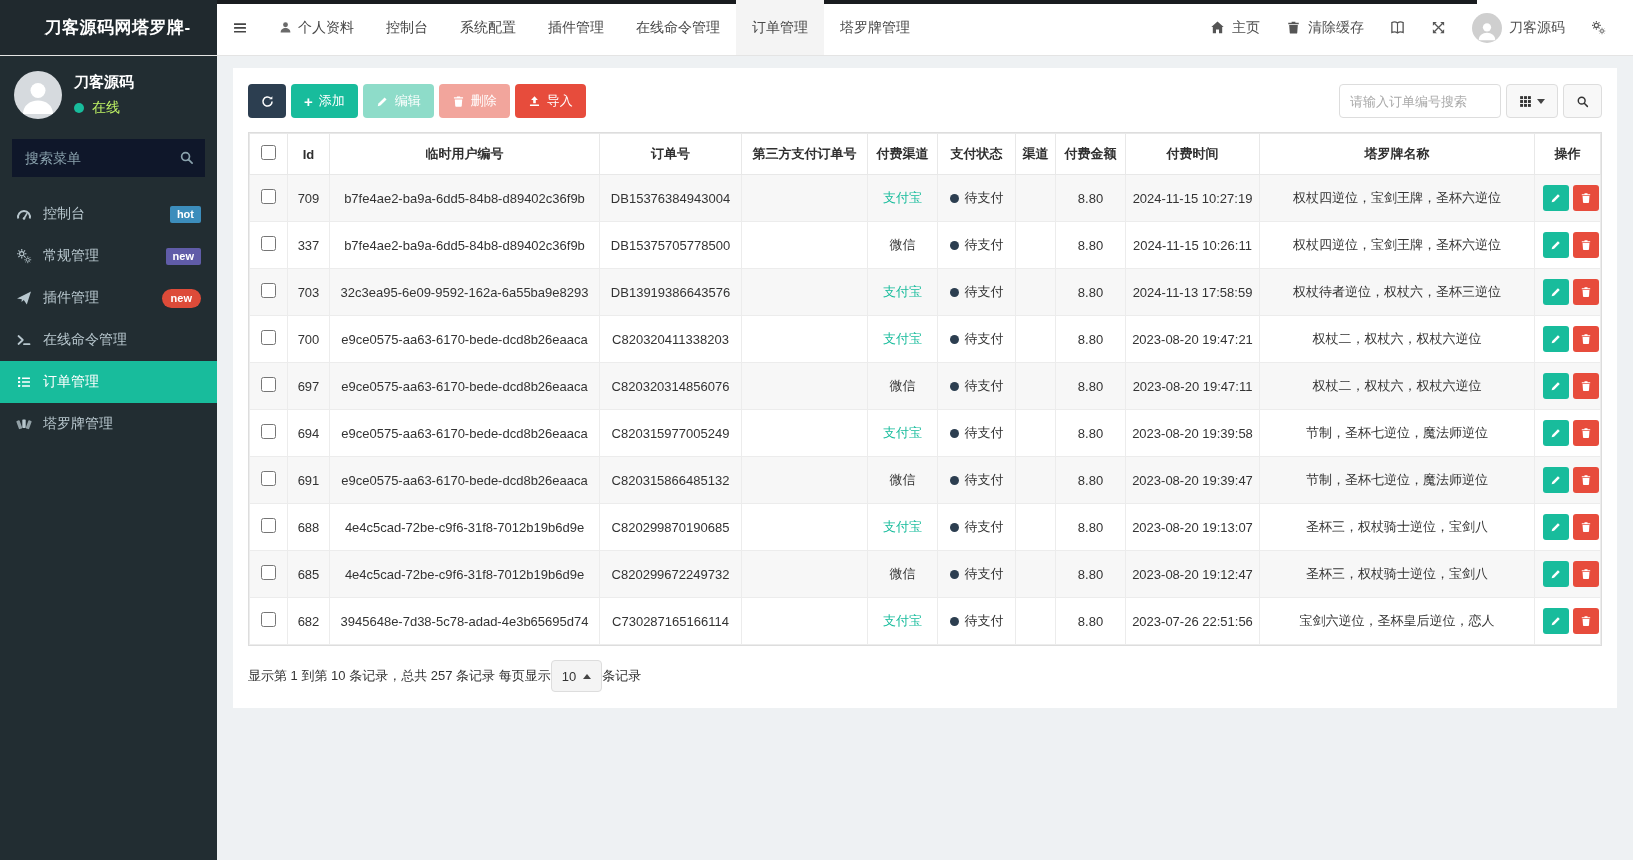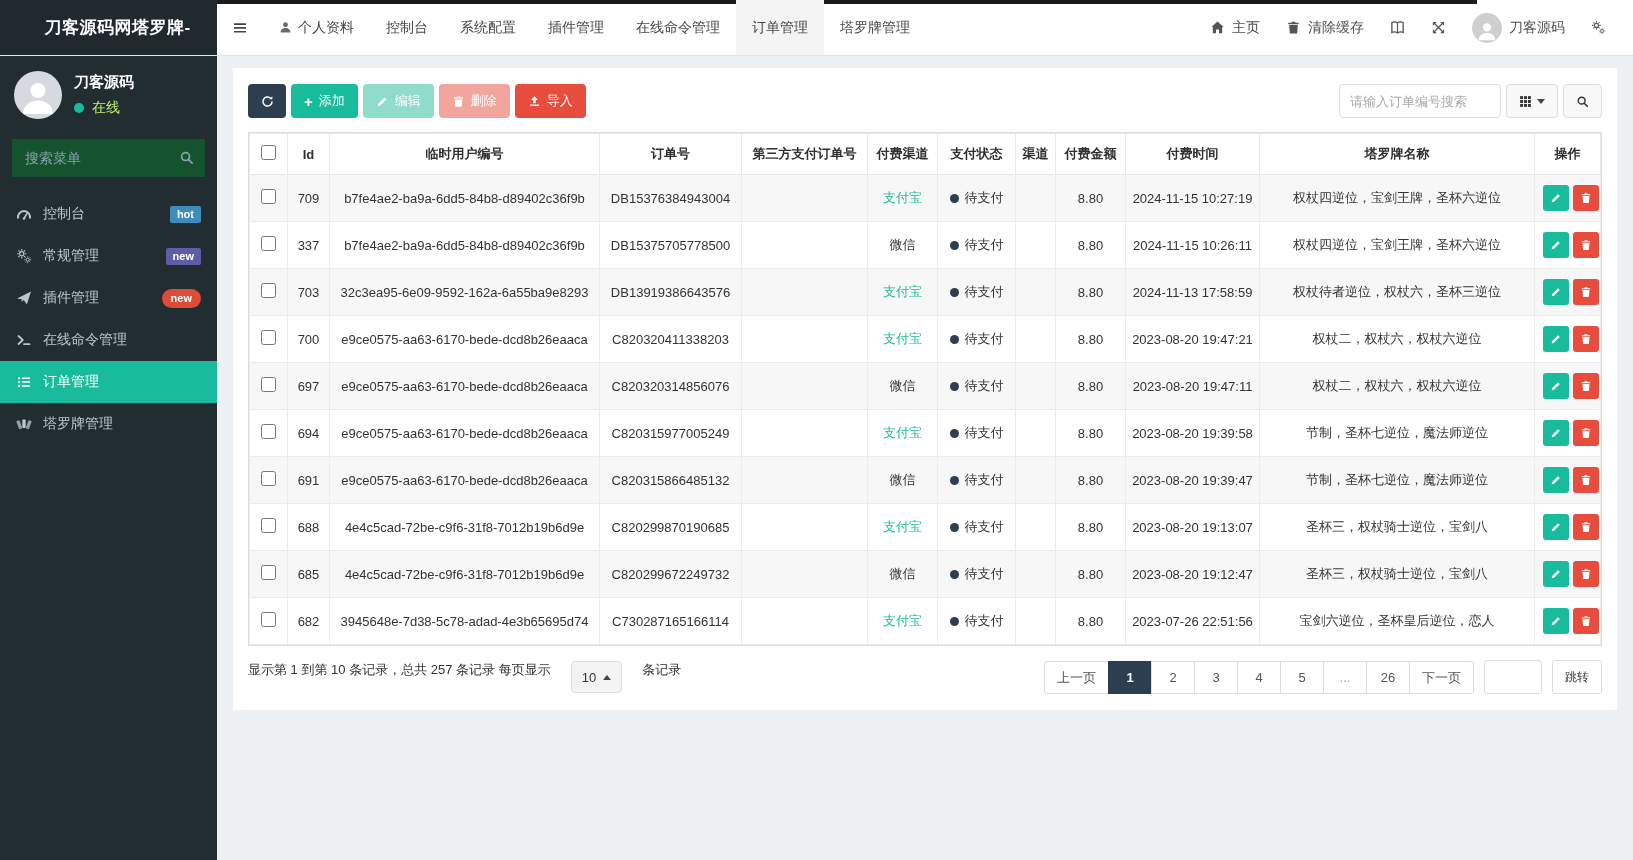--- a/index.html
+++ b/index.html
@@ -31,21 +31,21 @@
   
   .sidebar{position:absolute;top:55px;left:0;bottom:0;width:217px;background:#222d32;}
   .user-panel{display:flex;gap:12px;padding:16px 14px 10px 14px;align-items:center;}
   .sb-avatar{width:48px;height:48px;border-radius:50%;background:#d6dade;overflow:hidden;display:flex;align-items:flex-end;justify-content:center;flex:none;}
   .sb-avatar .ic{width:40px;height:40px;color:#fff;}
   .user-meta{display:flex;flex-direction:column;gap:7px;}
   .user-name{color:#fff;font-size:15px;font-weight:bold;}
   .user-status{display:flex;align-items:center;gap:8px;color:#bef264;font-size:14px;}
   .dot-online{width:10px;height:10px;border-radius:50%;background:#18bc9c;display:inline-block;}
   .sb-search{margin:10px 12px 16px 12px;position:relative;}
-  .sb-search input{width:100%;height:38px;box-sizing:border-box;background:#14532d;border:none;border-radius:0;
+  .sb-search input{width:100%;height:38px;box-sizing:border-box;background:#0f172a;border:none;border-radius:0;
                    color:#ccc;font-size:14px;padding:0 36px 0 13px;outline:none;font-family:inherit;}
   .sb-search input::placeholder{color:#8aa2ad;}
   .sb-search .ic{position:absolute;right:11px;top:11px;width:15px;height:15px;color:#8aa2ad;}
   .sb-menu{display:flex;flex-direction:column;}
   .sb-item{height:42px;display:flex;align-items:center;gap:11px;padding:0 16px;color:#b8c7ce;font-size:14px;cursor:pointer;}
   .sb-item .ic{width:16px;height:16px;color:#b8c7ce;}
   .sb-item.active{background:#18bc9c;color:#fff;}
   .sb-item.active .ic{color:#fff;}
   .sb-badge{margin-left:auto;font-size:11px;font-weight:bold;color:#fff;padding:3px 7px;border-radius:2px;line-height:1;}
   .sb-badge.pill{border-radius:10px;padding:4px 9px;}
@@ -82,21 +82,21 @@
   .status-cell{display:inline-flex;align-items:center;gap:6px;}
   .status-dot{width:9px;height:9px;border-radius:50%;background:#2c3e50;display:inline-block;}
   .op-btn{width:26px;height:26px;border:none;border-radius:3px;display:inline-flex;align-items:center;justify-content:center;cursor:pointer;margin:0 2px;}
   .op-btn .ic{width:12px;height:12px;color:#fff;}
   .op-edit{background:#18bc9c;}
   .op-del{background:#e74c3c;}
   input[type="checkbox"]{width:15px;height:15px;margin:0;cursor:pointer;}
 
   
   .tfooter{margin-top:14px;display:flex;align-items:center;font-size:13px;color:#333;}
-  .summary{display:flex;gap:20px;}
+  .summary{display:flex;align-items:center;gap:0;}
   .pagesize{display:inline-flex;align-items:center;gap:7px;border:1px solid #ddd;background:#f4f4f4;border-radius:4px;
             height:30px;padding:0 10px;cursor:pointer;color:#333;}
   .caret-up{width:0;height:0;border-left:4px solid transparent;border-right:4px solid transparent;border-bottom:5px solid #444;}
   .caret-down{width:0;height:0;border-left:4px solid transparent;border-right:4px solid transparent;border-top:5px solid #444;}
   .pager-zone{margin-left:auto;display:flex;align-items:center;gap:10px;}
   ul.pager{display:flex;list-style:none;margin:0;padding:0;}
   ul.pager li{min-width:18px;padding:9px 12px;border:1px solid #ddd;margin-left:-1px;text-align:center;color:#555;
               cursor:pointer;background:#fff;font-size:13px;line-height:1;}
   ul.pager li:first-child{border-radius:3px 0 0 3px;margin-left:0;}
   ul.pager li:last-child{border-radius:0 3px 3px 0;}
@@ -695,29 +695,14 @@
 
   <div class="tfooter">
     <div class="summary">
       <span>显示第 1 到第 10 条记录，总共 257 条记录 每页显示</span>
       <span class="pagesize">
         <span>10</span>
         <span class="caret-up"></span>
       </span>
       <span>条记录</span>
     </div>
-    <div class="pager-zone">
-      <ul class="pager" id="pager">
-          <li>上一页</li>
-          <li class="active">1</li>
-          <li>2</li>
-          <li>3</li>
-          <li>4</li>
-          <li>5</li>
-          <li class=" dots">...</li>
-          <li>26</li>
-          <li>下一页</li>
-        </ul>
-      <input type="text" class="jump-input" style="">
-      <button class="jump-btn">跳转</button>
-    </div>
   </div>
 </div>
 
 </body></html>

